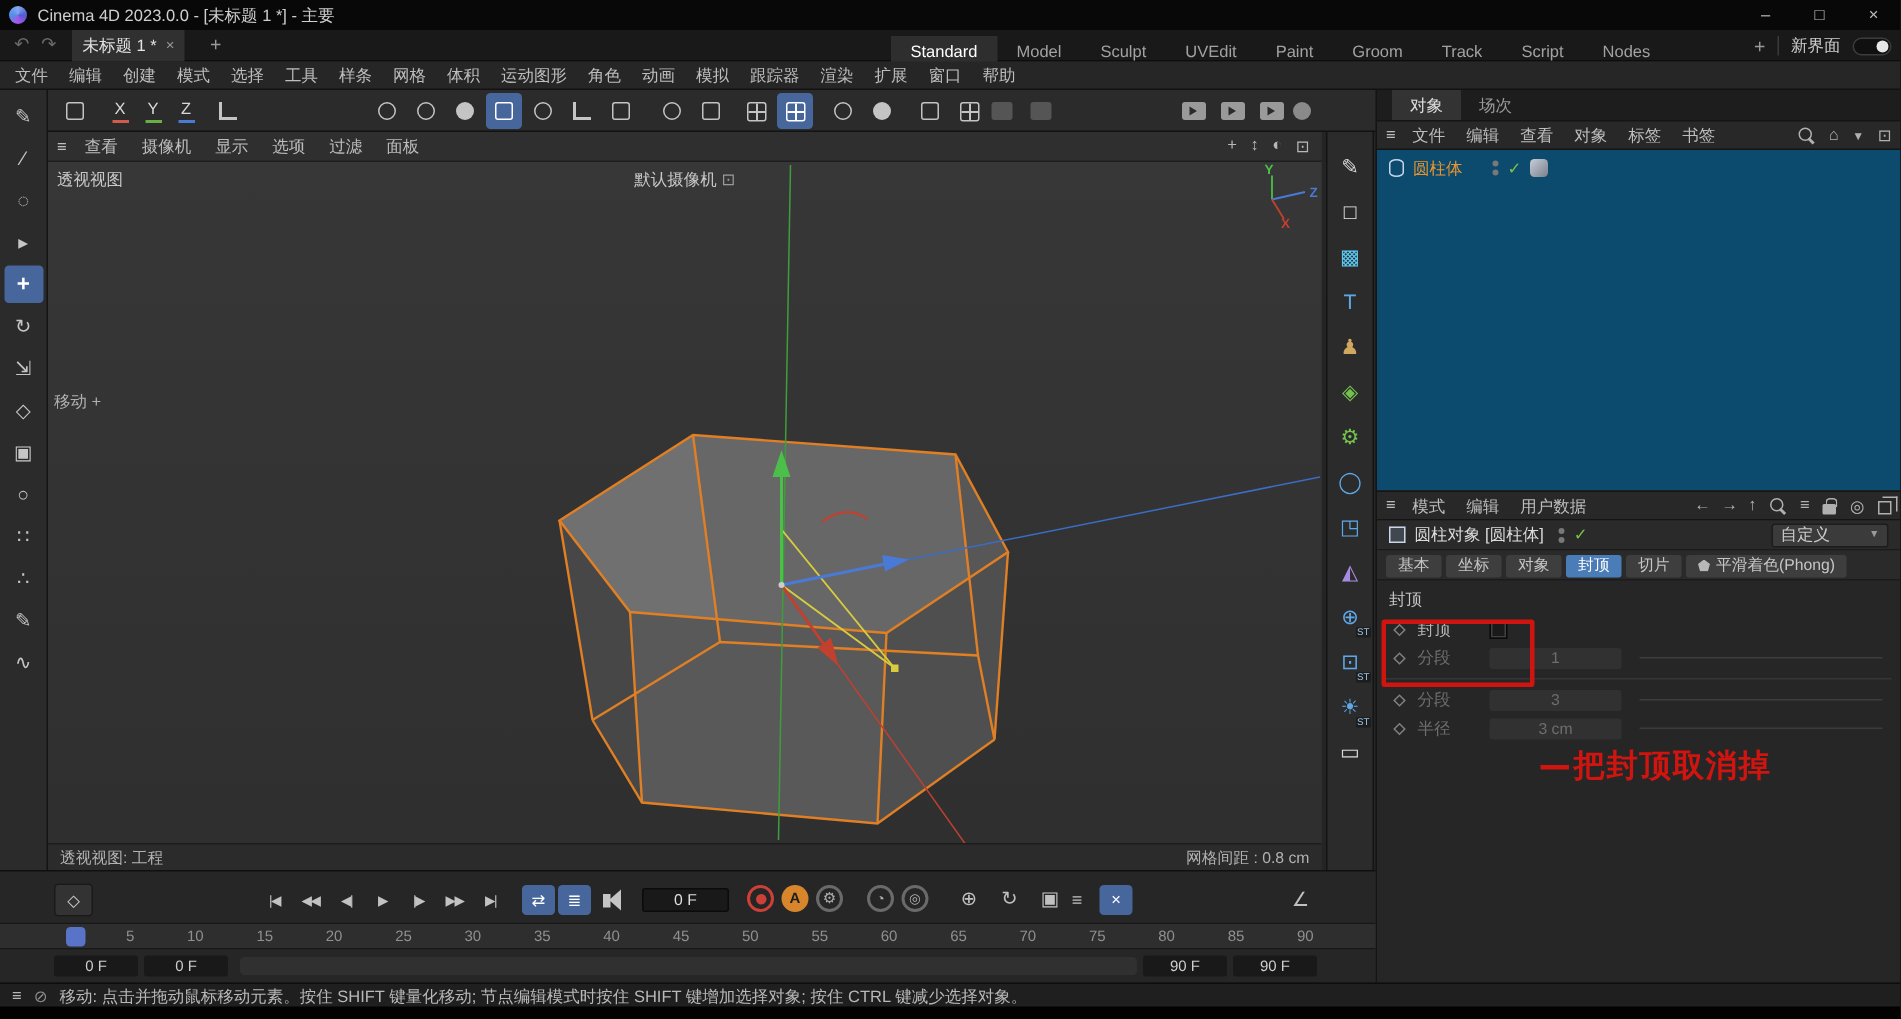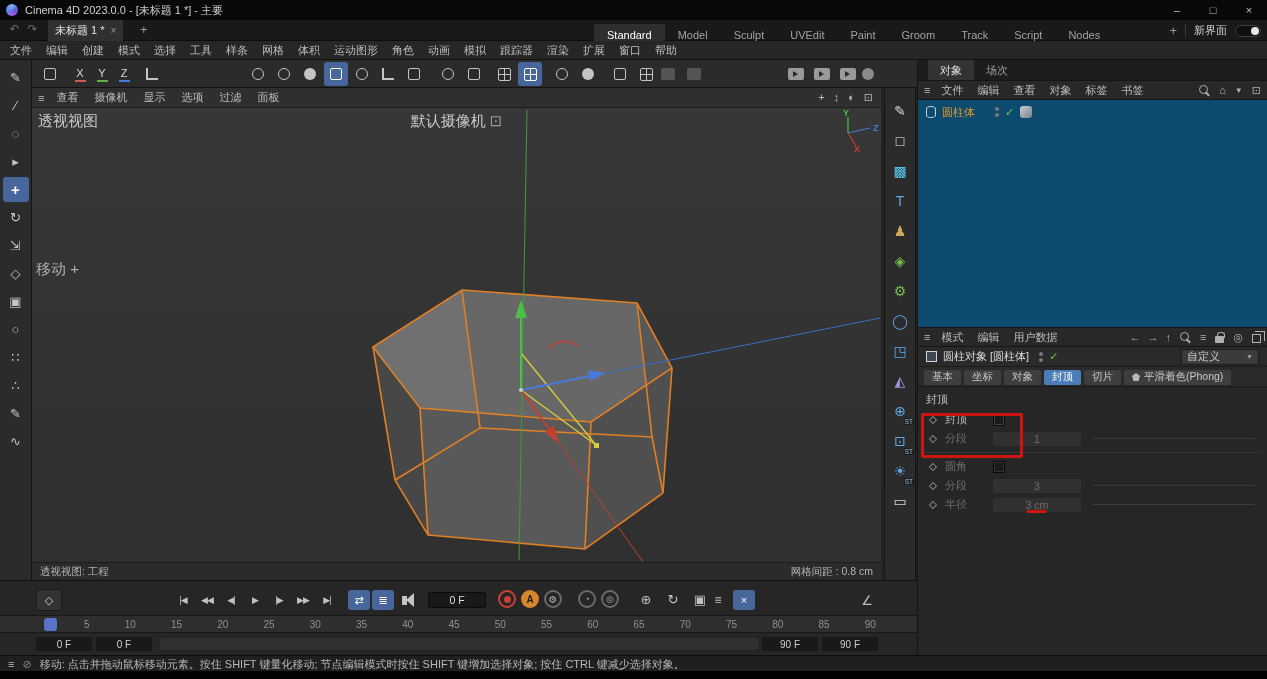--- a/index.html
+++ b/index.html
@@ -52,21 +52,21 @@
 .tool.active{background:#47679c;color:#fff;font-weight:bold;font-size:15px}
 
 
 .viewport{position:absolute;left:32px;top:88px;width:849px;height:492px;background:#323232}
 .vpmenu{position:absolute;left:0;top:0;width:100%;height:20px;background:#2f2f2f;border-bottom:1px solid #1e1e1e;display:flex;align-items:center;padding-left:6px;color:#c0c0c0}
 .vpmenu .mitem{padding:0 8px}
 .vpcorner{margin-left:auto;display:flex;gap:9px;padding-right:8px;color:#b8b8b8;font-size:11px}
 .canvas{position:absolute;left:0;top:20px;width:100%;height:454px;background:linear-gradient(#373737,#2f2f2f);overflow:hidden}
 .canvas svg{position:absolute;left:0;top:0}
 .vpinfo{position:absolute;left:0;bottom:0;width:100%;height:18px;background:#2b2b2b;border-top:1px solid #1d1d1d;display:flex;align-items:center;justify-content:space-between;padding:0 8px;color:#b2b2b2;font-size:10.5px}
-.ovl{position:absolute;color:#c8c8c8;font-size:15px;white-space:nowrap}
+.ovl{position:absolute;color:#c8c8c8;font-size:11px;white-space:nowrap}
 .axlab{position:absolute;font-size:9px;font-weight:bold}
 
 
 .midbar{position:absolute;left:884px;top:88px;width:32px;height:492px;background:#2b2b2b;border-left:1px solid #141414;border-right:1px solid #141414;padding-top:6px}
 .stool{position:relative;width:26px;height:26px;margin:4px auto;display:flex;align-items:center;justify-content:center;font-size:14px;border-radius:3px}
 .badge{position:absolute;right:-1px;bottom:-1px;font-size:6.5px;background:#1d1d1d;color:#9ac4e8;padding:0 1px;border-radius:1px;letter-spacing:0}
 .badge:empty{display:none}
 
 
 .rightpanel{position:absolute;left:917px;top:60px;width:350px;height:595px;background:#262626;border-left:1px solid #141414}
@@ -596,40 +596,36 @@
       </div>
       <div class="prow dim">
         <span class="i-diam"></span>
         <span class="plab">分段</span>
         <span class="vfield">1</span>
         <span class="track"></span>
       </div>
       <div class="pdivider"></div>
       <div class="prow dim">
         <span class="i-diam"></span>
-        <span class="plab">圆角</span>
-        <span class="cbx"></span>
-      </div>
-      <div class="prow dim">
-        <span class="i-diam"></span>
         <span class="plab">分段</span>
         <span class="vfield">3</span>
         <span class="track"></span>
       </div>
       <div class="prow dim">
         <span class="i-diam"></span>
         <span class="plab">半径</span>
         <span class="vfield">3 cm</span>
         <span class="track"></span>
       </div>
     </div>
   </div>
 
   <div class="redbox" style="color: rgb(208, 21, 16);"></div>
   <div class="annline" style="color: rgb(208, 21, 16);"></div>
+  <div class="anntext" style="color: rgb(208, 21, 16);">把封顶取消掉</div>
 
   <div class="timeline">
     <span class="kdbtn">◇</span>
     <span class="transport">
 
     <button class="tpbtn">|◀</button>
         <button class="tpbtn">◀◀</button>
         <button class="tpbtn">◀|</button>
         <button class="tpbtn">▶</button>
         <button class="tpbtn">|▶</button>

